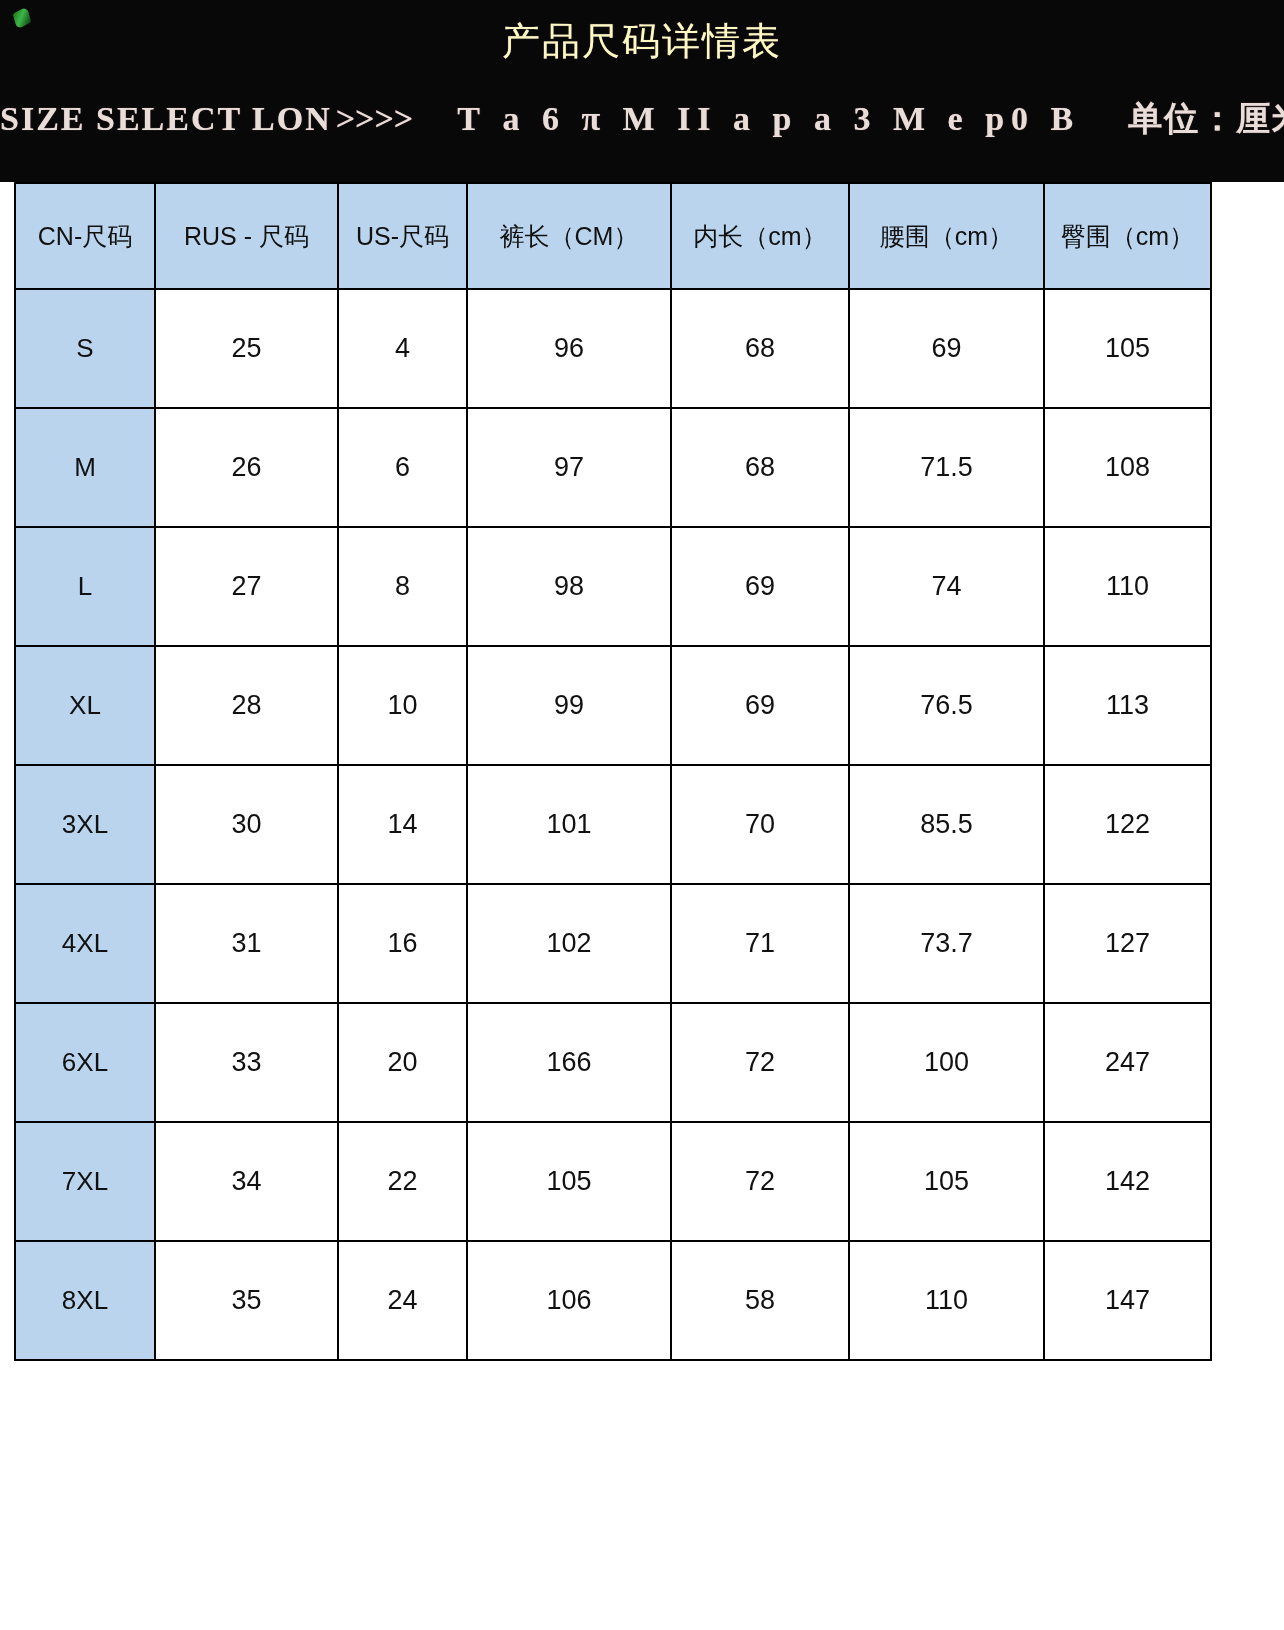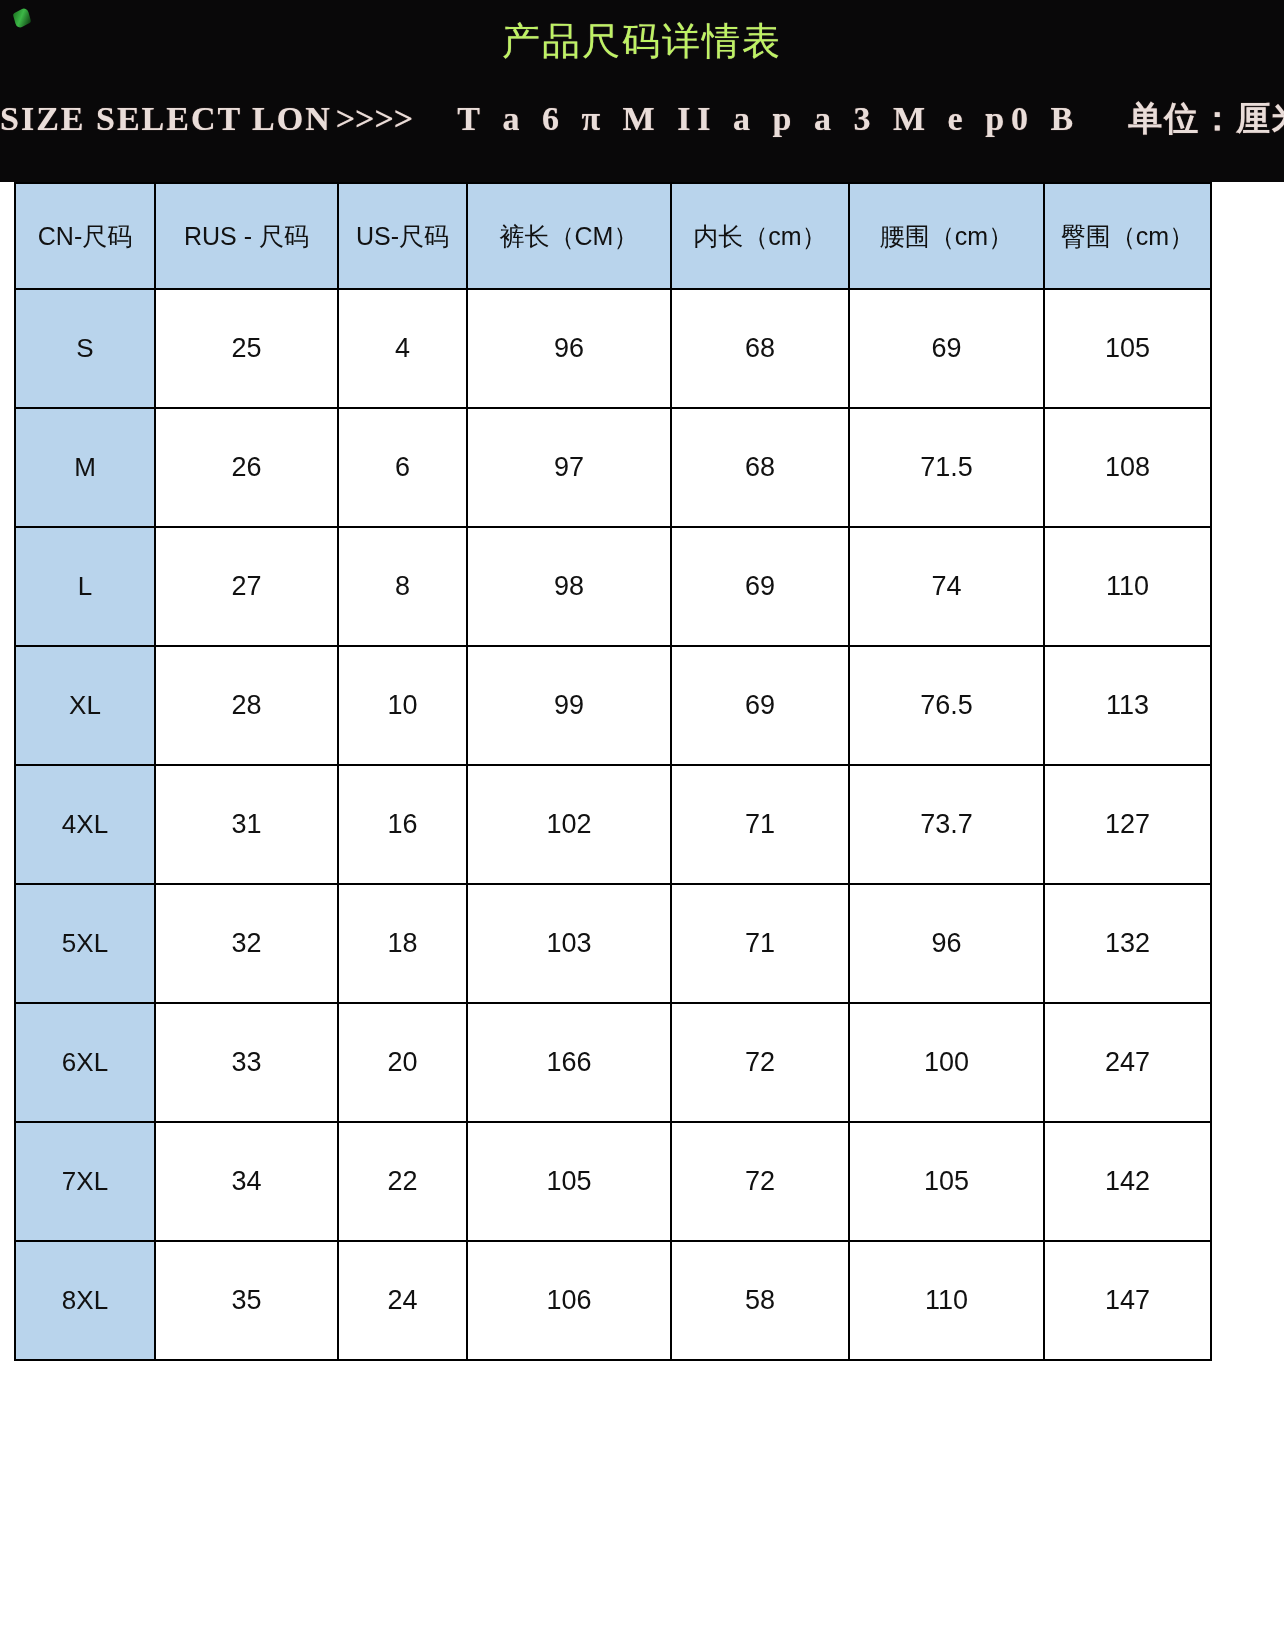--- a/index.html
+++ b/index.html
@@ -33,21 +33,21 @@
     transform: rotate(-28deg) skewX(-12deg);
     border-radius: 2px 6px 2px 6px;
     opacity: .95;
   }
   .banner-title {
     position: absolute;
     left: 0;
     right: 0;
     top: 16px;
     text-align: center;
-    color: #bef264;
+    color: #fef9c3;
     font-family: "Liberation Serif", serif;
     font-size: 38px;
     letter-spacing: 2px;
     font-weight: 400;
     text-shadow: 0 0 1px rgba(255,220,210,.55);
   }
   .banner-sub {
     position: absolute;
     left: 0;
     right: 0;
@@ -193,38 +193,38 @@
       <tr>
         <td class="sizecol">XL</td>
         <td>28</td>
         <td>10</td>
         <td>99</td>
         <td>69</td>
         <td>76.5</td>
         <td>113</td>
       </tr>
       <tr>
+        <td class="sizecol">3XL</td>
+        <td>30</td>
+        <td>14</td>
+        <td>101</td>
+        <td>70</td>
+        <td>85.5</td>
+        <td>122</td>
+      </tr>
+      <tr>
         <td class="sizecol">4XL</td>
         <td>31</td>
         <td>16</td>
         <td>102</td>
         <td>71</td>
         <td>73.7</td>
         <td>127</td>
       </tr>
       <tr>
-        <td class="sizecol">5XL</td>
-        <td>32</td>
-        <td>18</td>
-        <td>103</td>
-        <td>71</td>
-        <td>96</td>
-        <td>132</td>
-      </tr>
-      <tr>
         <td class="sizecol">6XL</td>
         <td>33</td>
         <td>20</td>
         <td>166</td>
         <td>72</td>
         <td>100</td>
         <td>247</td>
       </tr>
       <tr>
         <td class="sizecol">7XL</td>

